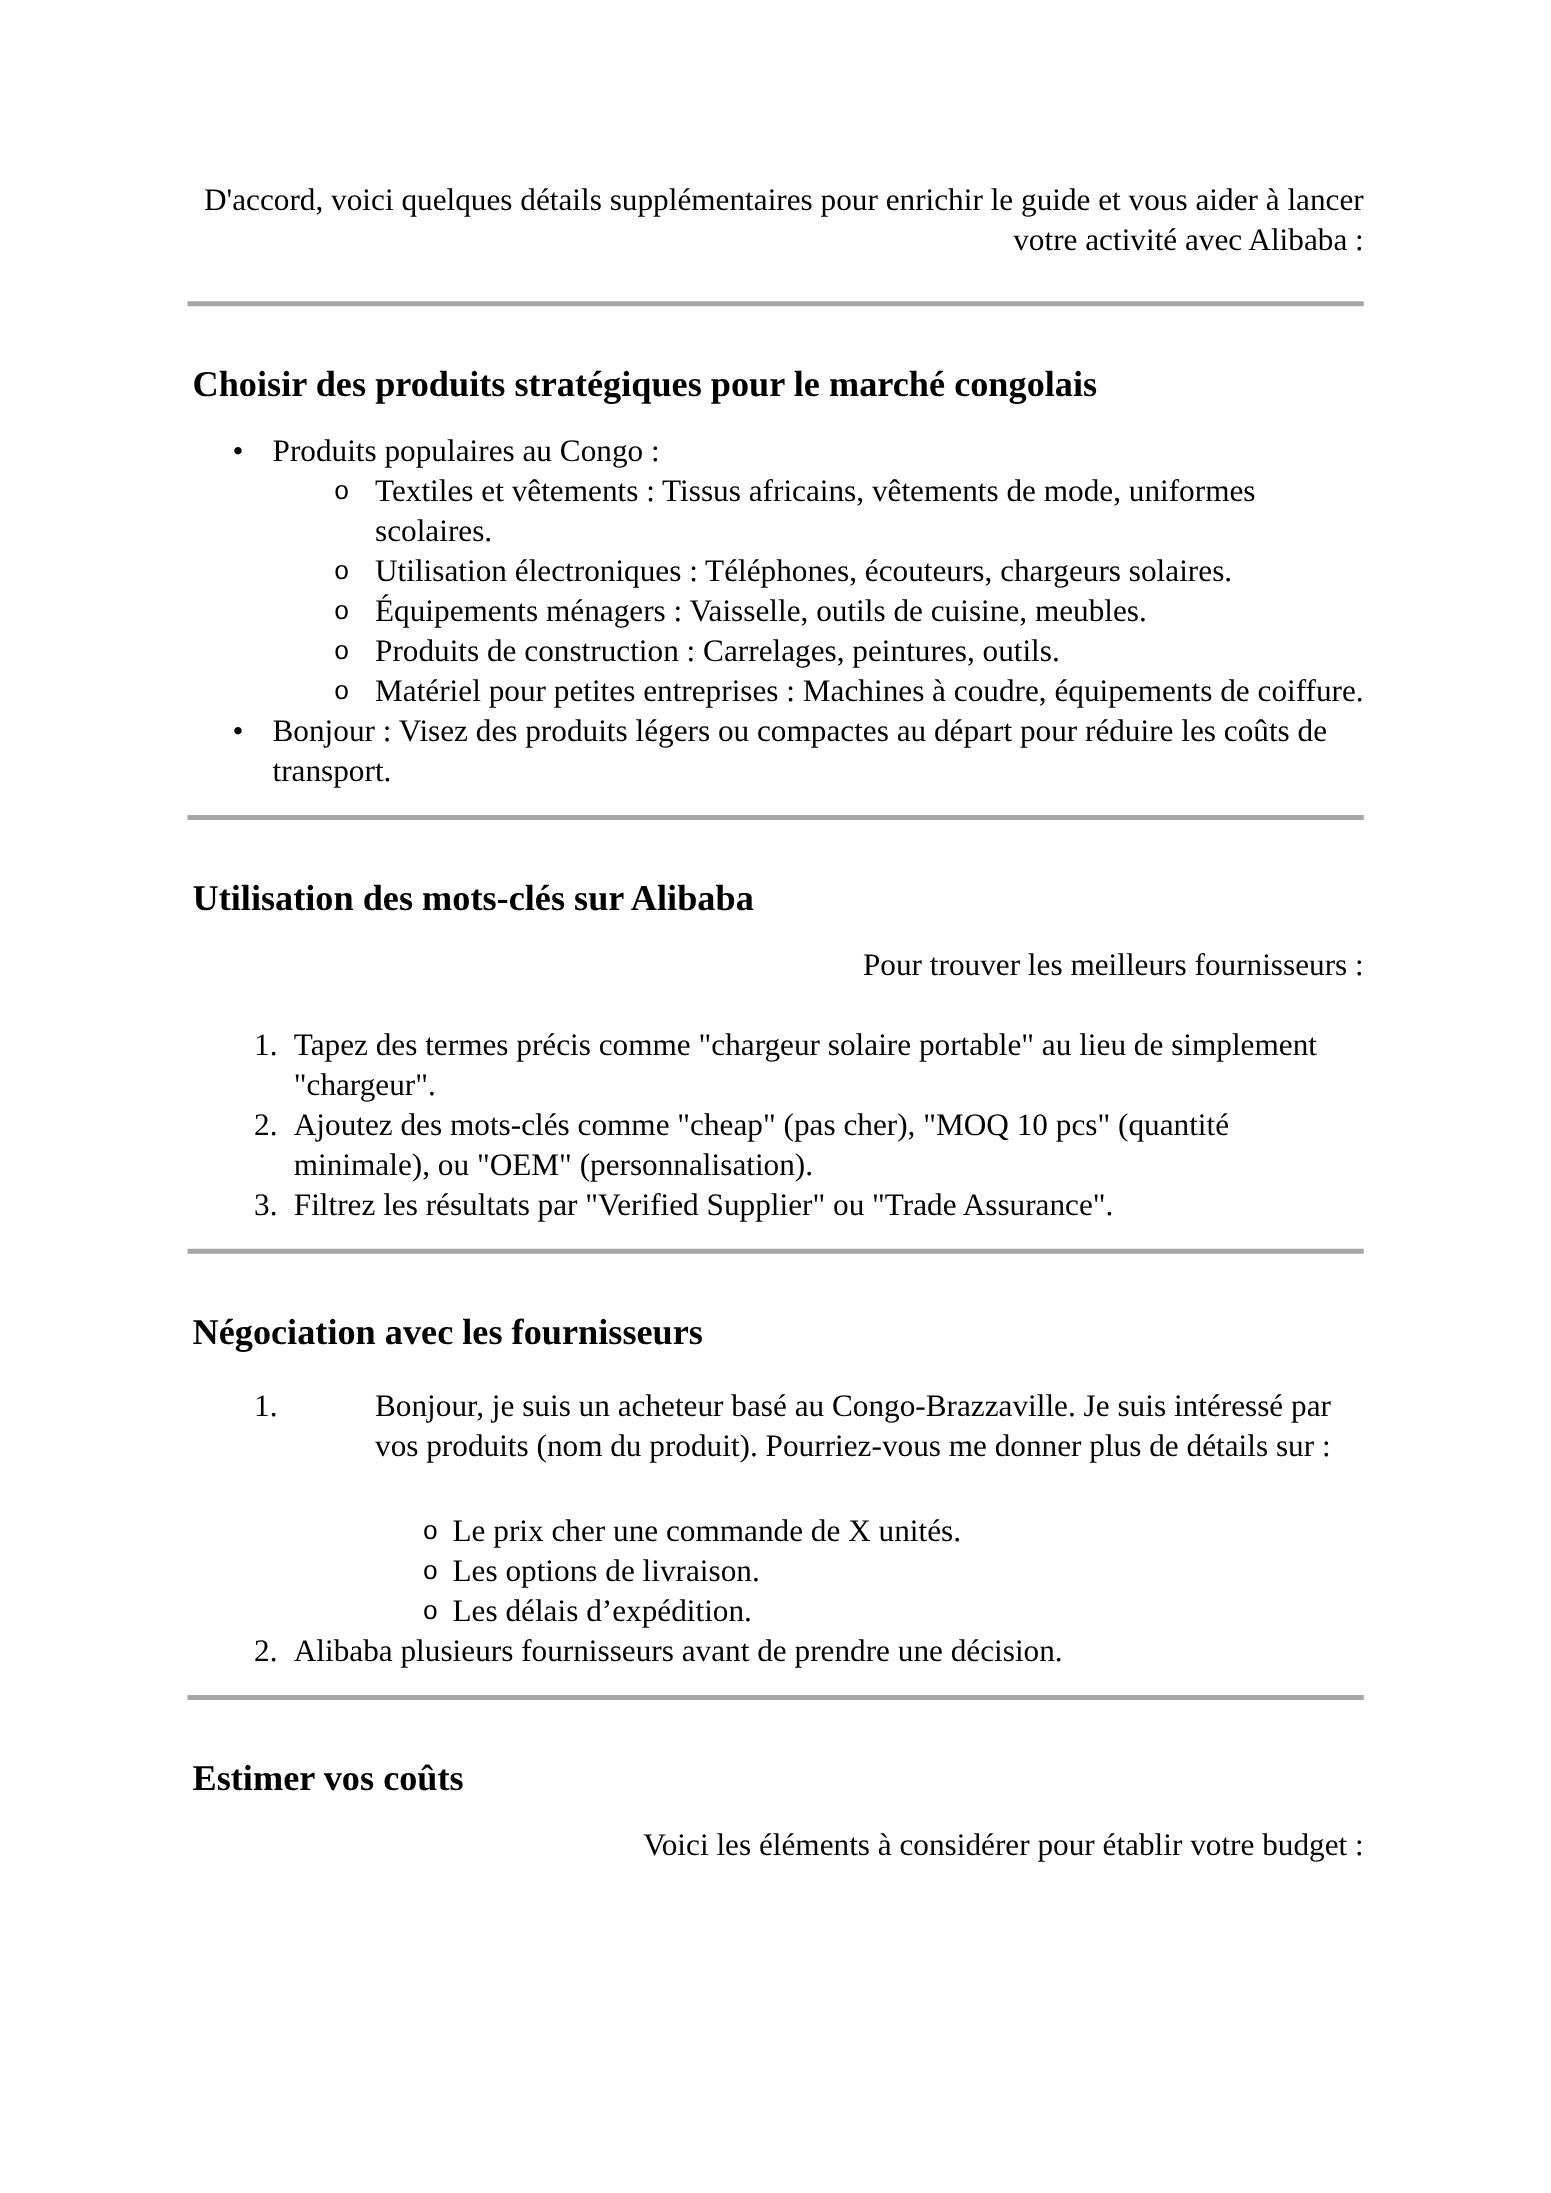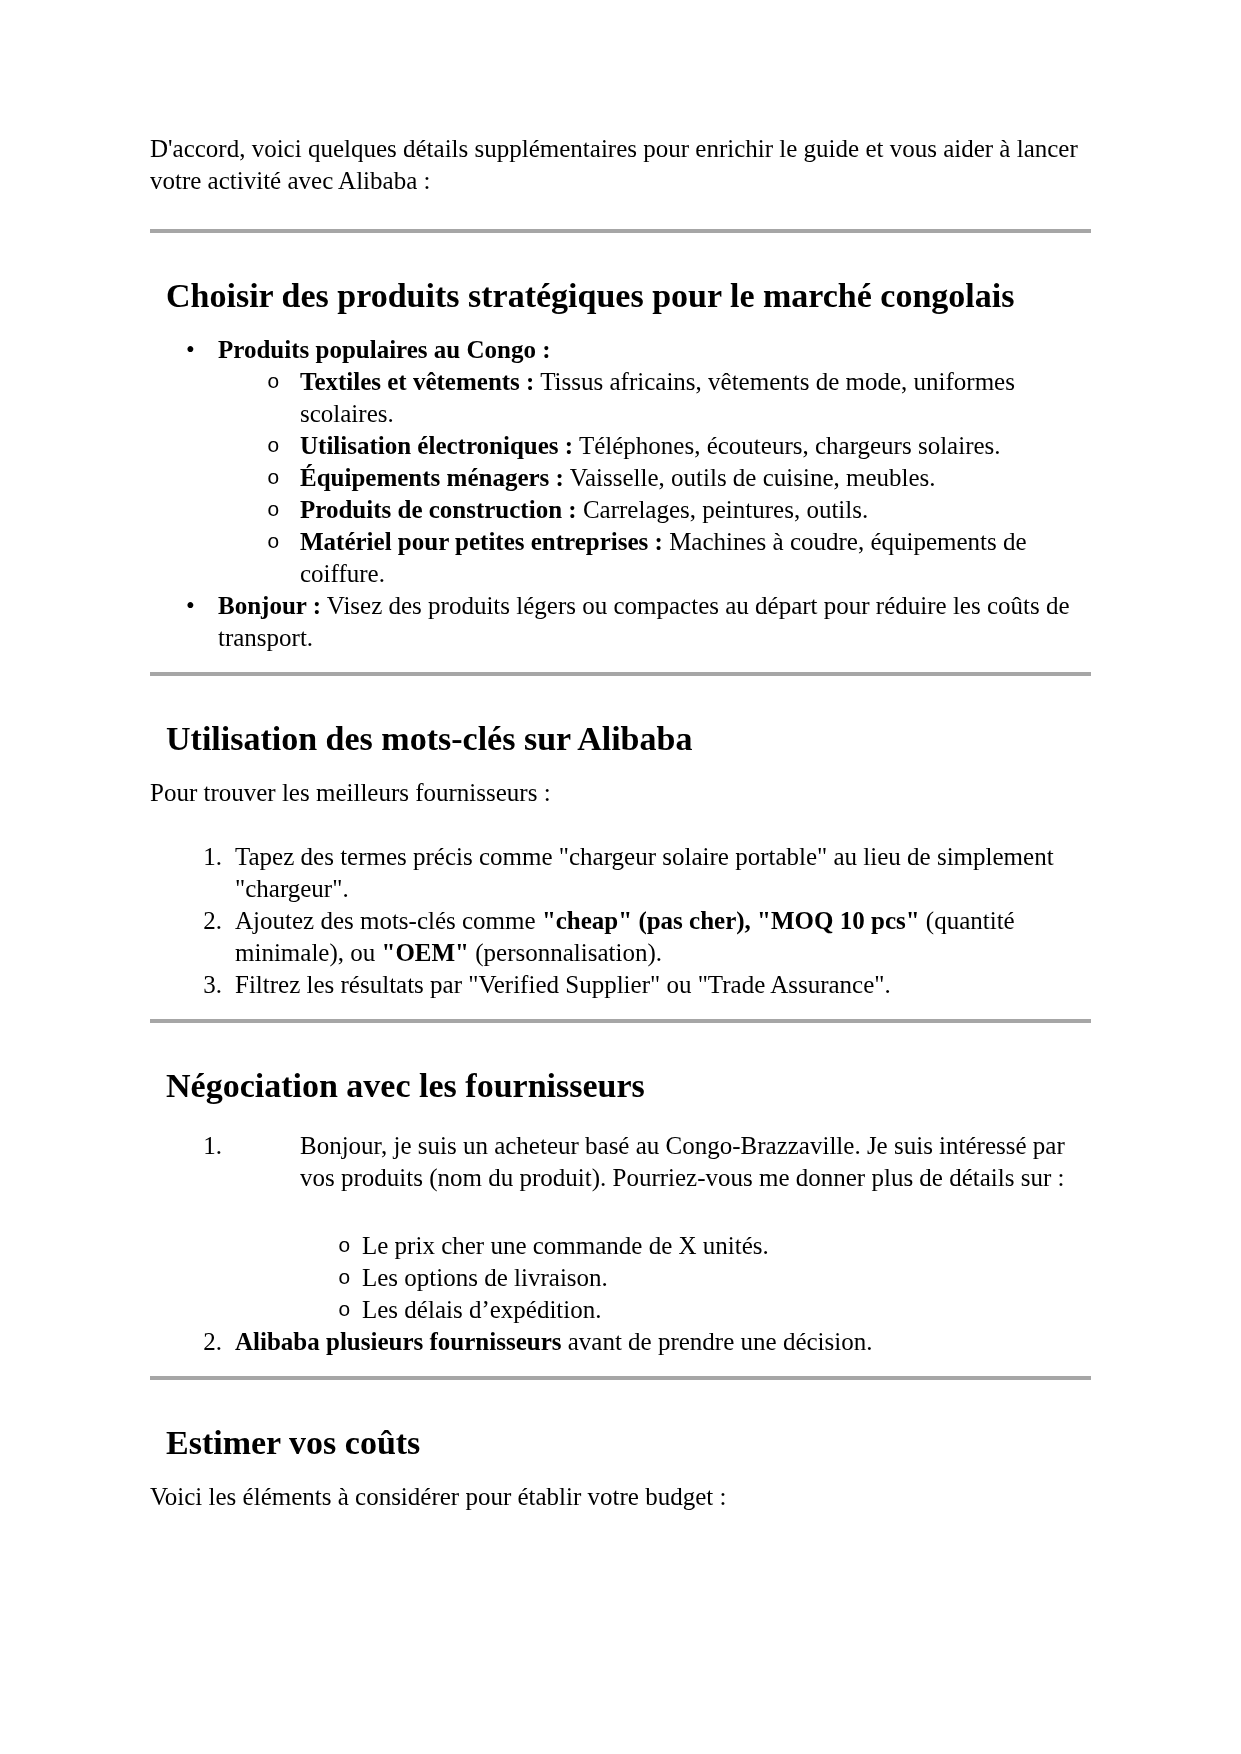--- a/index.html
+++ b/index.html
@@ -11,30 +11,30 @@
     font-family:"Liberation Serif","DejaVu Serif",serif;
     color:#000000;
     box-sizing:border-box;
   }
   .content{
     box-sizing:border-box;
     padding:133px 150px 0 150px;
     font-size:25px;
     line-height:32px;
   }
-  p{margin:0 0 32px 0;}
+  p{margin:12px 0 32px 0;text-align:right;}
   hr{
     border:none;height:4px;background:#a6a6a6;
     margin:18px 0 0 0;
   }
   h2{
-    font-size:34px;line-height:36px;font-weight:bold;
-    margin:45px 0 20px 16px;
+    font-size:29px;line-height:36px;font-weight:bold;
+    margin:45px 0 20px 4px;
   }
-  b{font-weight:bold;}
+  b{font-weight:normal;}
   ul.doc-list,ol.doc-list{list-style:none;margin:0;padding:0;}
   .doc-list li{position:relative;}
   
   li.l1{padding-left:68px;}
   li.l1 > .m{position:absolute;left:36px;top:0;}
   
   li.l2{padding-left:82px;}
   li.l2 > .m{position:absolute;left:49px;top:1px;font-family:"Liberation Mono","DejaVu Sans Mono",monospace;font-size:21px;}
   
   li.ol1{padding-left:85px;}

